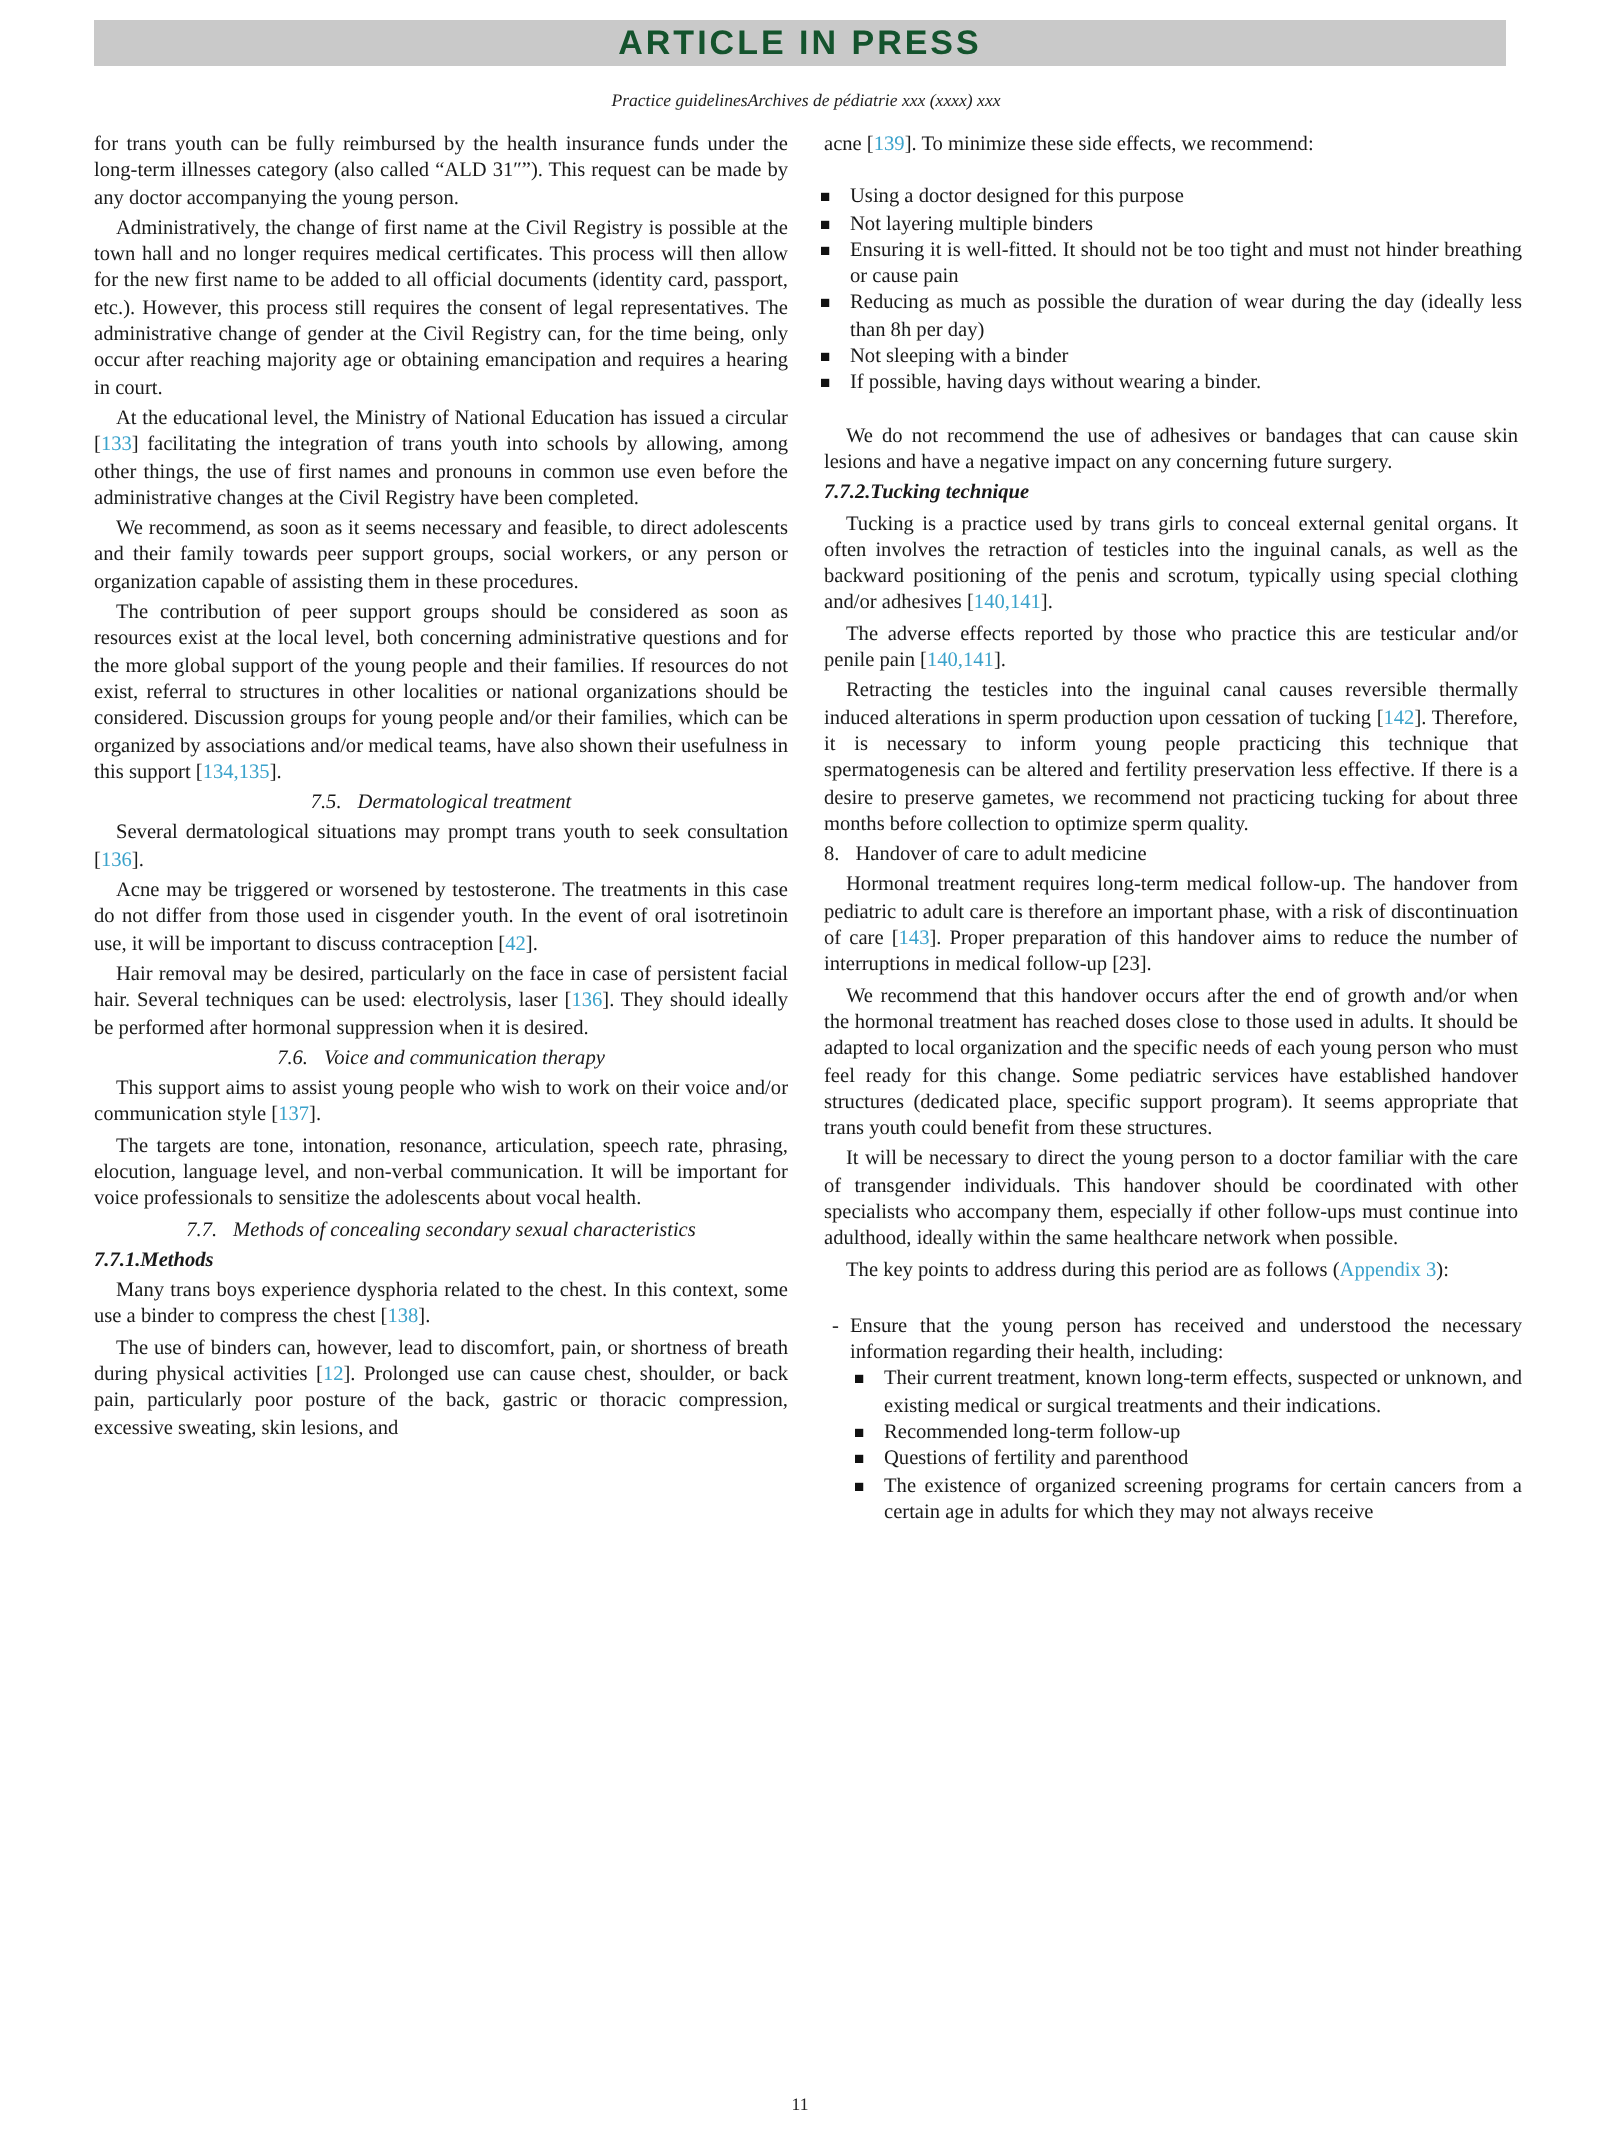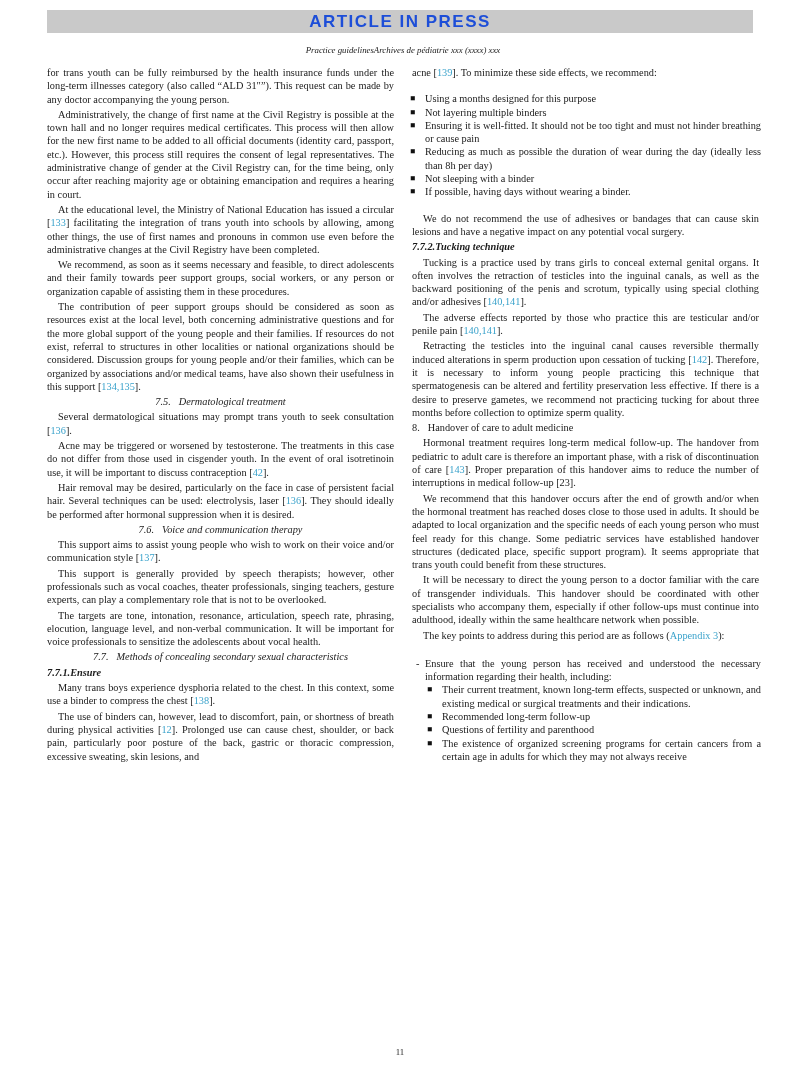--- a/index.html
+++ b/index.html
@@ -1,19 +1,19 @@
 <!DOCTYPE html>
 <html style="--link: #3aa2cb; --banner-bg: #c9c9c9;"><head>
 <meta charset="utf-8">
 <style>
   html,body{margin:0;padding:0;background:#ffffff;}
   .page{position:relative;width:800px;height:1067px;background:#ffffff;overflow:hidden;
         font-family:"Liberation Serif","DejaVu Serif",serif;color:#1a1a1a;}
   .banner{position:absolute;left:47px;top:10px;width:706px;height:23px;background:var(--banner-bg,#c9c9c9);
-          color:#1d4ed8;font-family:"Liberation Sans","DejaVu Sans",sans-serif;font-weight:bold;
+          color:#14532d;font-family:"Liberation Sans","DejaVu Sans",sans-serif;font-weight:bold;
           font-size:17px;line-height:23px;text-align:center;letter-spacing:1.5px;}
   .runhead{position:absolute;left:45px;top:45px;width:716px;display:flex;justify-content:center;
            font-style:italic;font-size:8.8px;color:#222;}
   .cols{position:absolute;left:45px;top:64px;width:716px;display:flex;gap:14px;}
   .col{width:351px;font-size:10.3px;line-height:13.3px;text-align:justify;}
   .col p{margin:2px;}
   .col p.ind{text-indent:11px;}
   .h1b{font-weight:normal;font-style:normal;margin:19px 0 20px 0;text-align:left;}
   .h2i{font-style:italic;margin:19px 0 19px 0;text-align:center;}
   .h2i .num, .h1b .num{margin-right:8px;}
@@ -46,33 +46,32 @@
         <p class="ind"><span>Administratively, the change of first name at the Civil Registry is possible at the town hall and no longer requires medical certificates. This process will then allow for the new first name to be added to all official documents (identity card, passport, etc.). However, this process still requires the consent of legal representatives. The administrative change of gender at the Civil Registry can, for the time being, only occur after reaching majority age or obtaining emancipation and requires a hearing in court.</span></p>
         <p class="ind"><span>At the educational level, the Ministry of National Education has issued a circular [</span><span class="cite">133</span><span>] facilitating the integration of trans youth into schools by allowing, among other things, the use of first names and pronouns in common use even before the administrative changes at the Civil Registry have been completed.</span></p>
         <p class="ind"><span>We recommend, as soon as it seems necessary and feasible, to direct adolescents and their family towards peer support groups, social workers, or any person or organization capable of assisting them in these procedures.</span></p>
         <p class="ind"><span>The contribution of peer support groups should be considered as soon as resources exist at the local level, both concerning administrative questions and for the more global support of the young people and their families. If resources do not exist, referral to structures in other localities or national organizations should be considered. Discussion groups for young people and/or their families, which can be organized by associations and/or medical teams, have also shown their usefulness in this support [</span><span class="cite">134,135</span><span>].</span></p>
         <p class="h2i"><span class="num">7.5.</span><span>Dermatological treatment</span></p>
         <p class="ind"><span>Several dermatological situations may prompt trans youth to seek consultation [</span><span class="cite">136</span><span>].</span></p>
         <p class="ind"><span>Acne may be triggered or worsened by testosterone. The treatments in this case do not differ from those used in cisgender youth. In the event of oral isotretinoin use, it will be important to discuss contraception [</span><span class="cite">42</span><span>].</span></p>
         <p class="ind"><span>Hair removal may be desired, particularly on the face in case of persistent facial hair. Several techniques can be used: electrolysis, laser [</span><span class="cite">136</span><span>]. They should ideally be performed after hormonal suppression when it is desired.</span></p>
         <p class="h2i"><span class="num">7.6.</span><span>Voice and communication therapy</span></p>
         <p class="ind"><span>This support aims to assist young people who wish to work on their voice and/or communication style [</span><span class="cite">137</span><span>].</span></p>
-        <p class="ind"><span>This support is generally provided by speech therapists; however, other professionals such as vocal coaches, theater professionals, singing teachers, gesture experts, can play a complementary role that is not to be overlooked.</span></p>
         <p class="ind"><span>The targets are tone, intonation, resonance, articulation, speech rate, phrasing, elocution, language level, and non-verbal communication. It will be important for voice professionals to sensitize the adolescents about vocal health.</span></p>
         <p class="h2i"><span class="num">7.7.</span><span>Methods of concealing secondary sexual characteristics</span></p>
-        <p class="h3i"><span class="num">7.7.1.</span><span>Ensure</span></p>
+        <p class="h3i"><span class="num">7.7.1.</span><span>Methods</span></p>
         <p class="ind"><span>Many trans boys experience dysphoria related to the chest. In this context, some use a binder to compress the chest [</span><span class="cite">138</span><span>].</span></p>
         <p class="ind"><span>The use of binders can, however, lead to discomfort, pain, or shortness of breath during physical activities [</span><span class="cite">12</span><span>]. Prolonged use can cause chest, shoulder, or back pain, particularly poor posture of the back, gastric or thoracic compression, excessive sweating, skin lesions, and</span></p>
       </div>
     <div class="col">
         <p><span>acne [</span><span class="cite">139</span><span>]. To minimize these side effects, we recommend:</span></p>
         <div class="blist">
           <div class="bullet">
             <span class="mk">■</span>
-            <span class="bt"><span>Using a months designed for this purpose</span></span>
+            <span class="bt"><span>Using a doctor designed for this purpose</span></span>
           </div>
           <div class="bullet">
             <span class="mk">■</span>
             <span class="bt"><span>Not layering multiple binders</span></span>
           </div>
           <div class="bullet">
             <span class="mk">■</span>
             <span class="bt"><span>Ensuring it is well-fitted. It should not be too tight and must not hinder breathing or cause pain</span></span>
           </div>
           <div class="bullet">
@@ -81,21 +80,21 @@
           </div>
           <div class="bullet">
             <span class="mk">■</span>
             <span class="bt"><span>Not sleeping with a binder</span></span>
           </div>
           <div class="bullet">
             <span class="mk">■</span>
             <span class="bt"><span>If possible, having days without wearing a binder.</span></span>
           </div>
         </div>
-        <p class="ind"><span>We do not recommend the use of adhesives or bandages that can cause skin lesions and have a negative impact on any potential vocal surgery.</span></p>
+        <p class="ind"><span>We do not recommend the use of adhesives or bandages that can cause skin lesions and have a negative impact on any concerning future surgery.</span></p>
         <p class="h3i"><span class="num">7.7.2.</span><span>Tucking technique</span></p>
         <p class="ind"><span>Tucking is a practice used by trans girls to conceal external genital organs. It often involves the retraction of testicles into the inguinal canals, as well as the backward positioning of the penis and scrotum, typically using special clothing and/or adhesives [</span><span class="cite">140,141</span><span>].</span></p>
         <p class="ind"><span>The adverse effects reported by those who practice this are testicular and/or penile pain [</span><span class="cite">140,141</span><span>].</span></p>
         <p class="ind"><span>Retracting the testicles into the inguinal canal causes reversible thermally induced alterations in sperm production upon cessation of tucking [</span><span class="cite">142</span><span>]. Therefore, it is necessary to inform young people practicing this technique that spermatogenesis can be altered and fertility preservation less effective. If there is a desire to preserve gametes, we recommend not practicing tucking for about three months before collection to optimize sperm quality.</span></p>
         <p class="h1b"><span class="num">8.</span><span>Handover of care to adult medicine</span></p>
         <p class="ind"><span>Hormonal treatment requires long-term medical follow-up. The handover from pediatric to adult care is therefore an important phase, with a risk of discontinuation of care [</span><span class="cite">143</span><span>]. Proper preparation of this handover aims to reduce the number of interruptions in medical follow-up [23].</span></p>
         <p class="ind"><span>We recommend that this handover occurs after the end of growth and/or when the hormonal treatment has reached doses close to those used in adults. It should be adapted to local organization and the specific needs of each young person who must feel ready for this change. Some pediatric services have established handover structures (dedicated place, specific support program). It seems appropriate that trans youth could benefit from these structures.</span></p>
         <p class="ind"><span>It will be necessary to direct the young person to a doctor familiar with the care of transgender individuals. This handover should be coordinated with other specialists who accompany them, especially if other follow-ups must continue into adulthood, ideally within the same healthcare network when possible.</span></p>
         <p class="ind"><span>The key points to address during this period are as follows (</span><span class="cite">Appendix 3</span><span>):</span></p>
         <div class="dlist">

